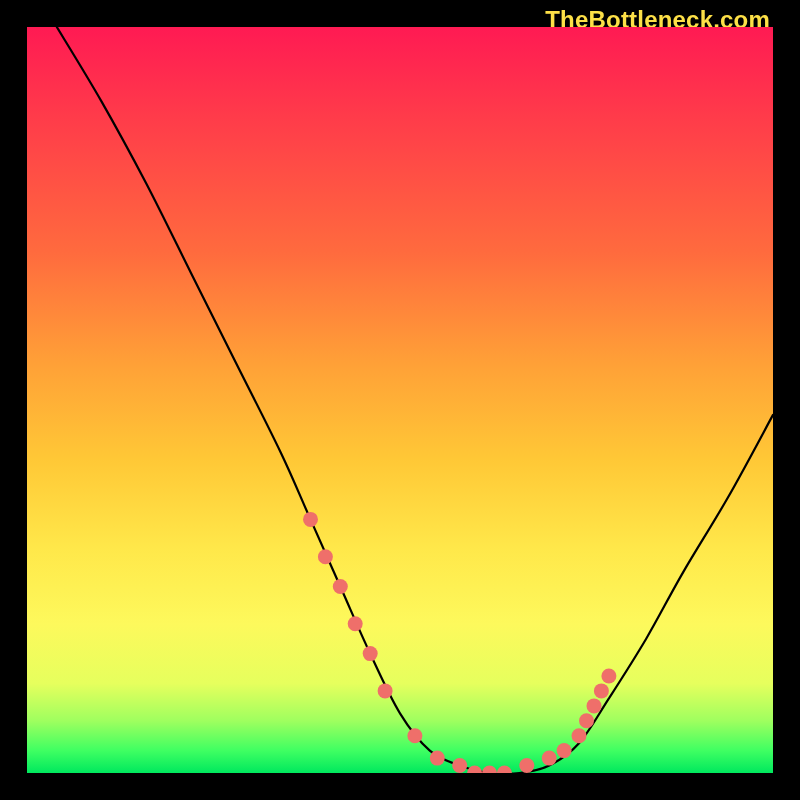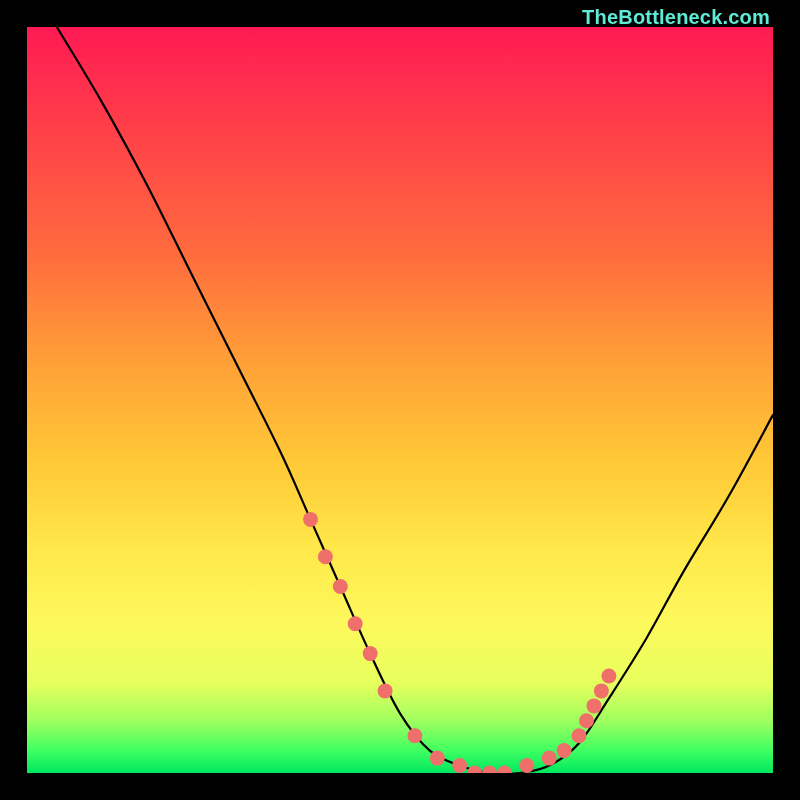--- a/index.html
+++ b/index.html
@@ -38,22 +38,22 @@
       #e6ff5d 88%,
       #9fff5f 93%,
       #3fff62 97%,
       #00e85e 100%
     );
   }
   .attribution {
     position: absolute;
     top: 6px;
     right: 30px;
-    color: #5eead4;
-    font-size: 20px;
+    color: #fde047;
+    font-size: 24px;
     font-weight: 600;
     letter-spacing: 0.2px;
   }
   svg.curve {
     position: absolute;
     left: 0;
     top: 0;
     width: 746px;
     height: 746px;
   }

